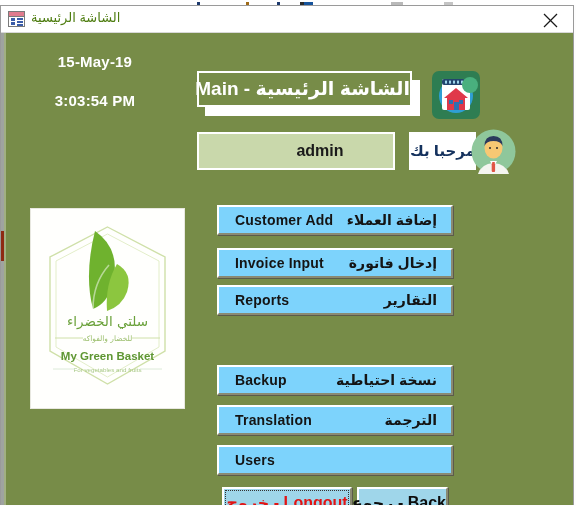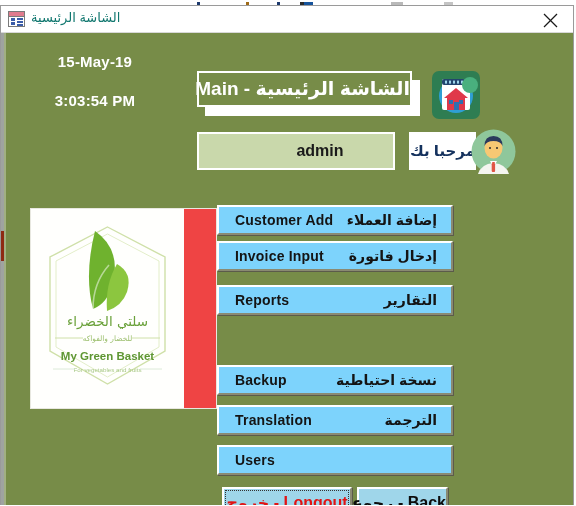--- a/index.html
+++ b/index.html
@@ -28,21 +28,21 @@
   
   .titlebar{position:relative;height:27px;background:#ffffff;border-bottom:1px solid #d8d8d8;box-sizing:border-box;}
   .tb-icon{position:absolute;left:7px;top:5px;width:17px;height:16px;background:#ffffff;border:1px solid #7a7a7a;box-sizing:border-box;}
   .tb-icon .bar{position:absolute;left:0;top:0;right:0;height:4px;background:#e07b8e;border-bottom:1px solid #7a7a7a;}
   .tb-icon .cell{position:absolute;background:#3b5ca8;}
   .tb-icon .c1{left:2px;top:6px;width:4px;height:3px;}
   .tb-icon .c2{left:2px;top:10px;width:4px;height:3px;}
   .tb-icon .c3{left:8px;top:6px;width:6px;height:2px;}
   .tb-icon .c4{left:8px;top:9px;width:6px;height:2px;}
   .tb-icon .c5{left:8px;top:12px;width:6px;height:2px;}
-  .tb-title{position:absolute;left:30px;top:4px;font-size:13px;color:#0f766e;direction:rtl;white-space:nowrap;}
+  .tb-title{position:absolute;left:30px;top:4px;font-size:13px;color:#4d7c0f;direction:rtl;white-space:nowrap;}
   .tb-close{position:absolute;right:0;top:0;width:46px;height:26px;cursor:pointer;}
   .tb-close svg{position:absolute;left:16px;top:7px;}
 
   
   .canvas{position:relative;width:100%;height:472px;background:#778c48;overflow:hidden;}
 
   
   .rail{position:absolute;left:0;top:0;width:3px;height:472px;background:#a9a9a9;}
   .rail .seg-a{position:absolute;left:0;top:0;width:3px;height:198px;background:#9fa3a0;}
   .rail .seg-b{position:absolute;left:0;top:198px;width:3px;height:30px;background:#8e2a13;}
@@ -62,21 +62,21 @@
   .home-icon{position:absolute;left:431px;top:38px;width:48px;height:48px;}
 
   
   .welcome-label{position:absolute;left:408px;top:99px;width:67px;height:38px;background:#ffffff;border:1px solid #ffffff;box-sizing:border-box;}
   .welcome-label span{display:block;line-height:36px;text-align:center;font-size:15px;color:#15325e;direction:rtl;font-weight:600;white-space:nowrap;}
   .admin-field{position:absolute;left:196px;top:99px;width:198px;height:38px;background:#c9d8ab;border:2px solid #ffffff;box-sizing:border-box;}
   .admin-field span{display:block;line-height:34px;text-align:center;font-size:16px;font-weight:bold;color:#1a1a1a;margin-left:48px;}
   .avatar{position:absolute;left:470px;top:96px;width:45px;height:45px;}
 
   
-  .logo-card{position:absolute;left:29px;top:175px;width:187px;height:201px;background:#ef4444;border:1px solid #e8e8e0;box-sizing:border-box;overflow:hidden;}
+  .logo-card{position:absolute;left:29px;top:175px;width:155px;height:201px;background:#ef4444;border:1px solid #e8e8e0;box-sizing:border-box;overflow:hidden;}
   .logo-card svg{display:block;}
 
   
   .btn{position:absolute;left:216px;width:236px;height:30px;box-sizing:border-box;
        background:#7dd3fc;
        border-top:2px solid #ffffff;border-left:2px solid #ffffff;
        border-right:2px solid #8a8a72;border-bottom:2px solid #8a8a72;
        box-shadow:1px 1px 0 0 #5b5b4a;
        cursor:pointer;}
   .btn .lbl-en{position:absolute;left:16px;top:5px;font-size:14px;font-weight:bold;color:#141414;letter-spacing:.2px;}
@@ -206,21 +206,21 @@
           <text x="76.5" y="163" text-anchor="middle" font-family="'Liberation Sans',sans-serif" font-size="6.2" fill="#a9c987">For vegetables and fruits</text>
           <line x1="22" y1="160" x2="44" y2="160" stroke="#dcead8" stroke-width="1"></line>
           <line x1="109" y1="160" x2="131" y2="160" stroke="#dcead8" stroke-width="1"></line>
         </svg>
       </div>
 
       <div class="btn" style="top:172px">
         <span class="lbl-en">Customer Add</span>
         <span class="lbl-ar">إضافة العملاء</span>
       </div>
-      <div class="btn" style="top:208px">
+      <div class="btn" style="top:215px">
         <span class="lbl-en">Invoice Input</span>
         <span class="lbl-ar">إدخال فاتورة</span>
       </div>
       <div class="btn" style="top:252px">
         <span class="lbl-en">Reports</span>
         <span class="lbl-ar">التقارير</span>
       </div>
       <div class="btn" style="top:332px">
         <span class="lbl-en">Backup</span>
         <span class="lbl-ar">نسخة احتياطية</span>

